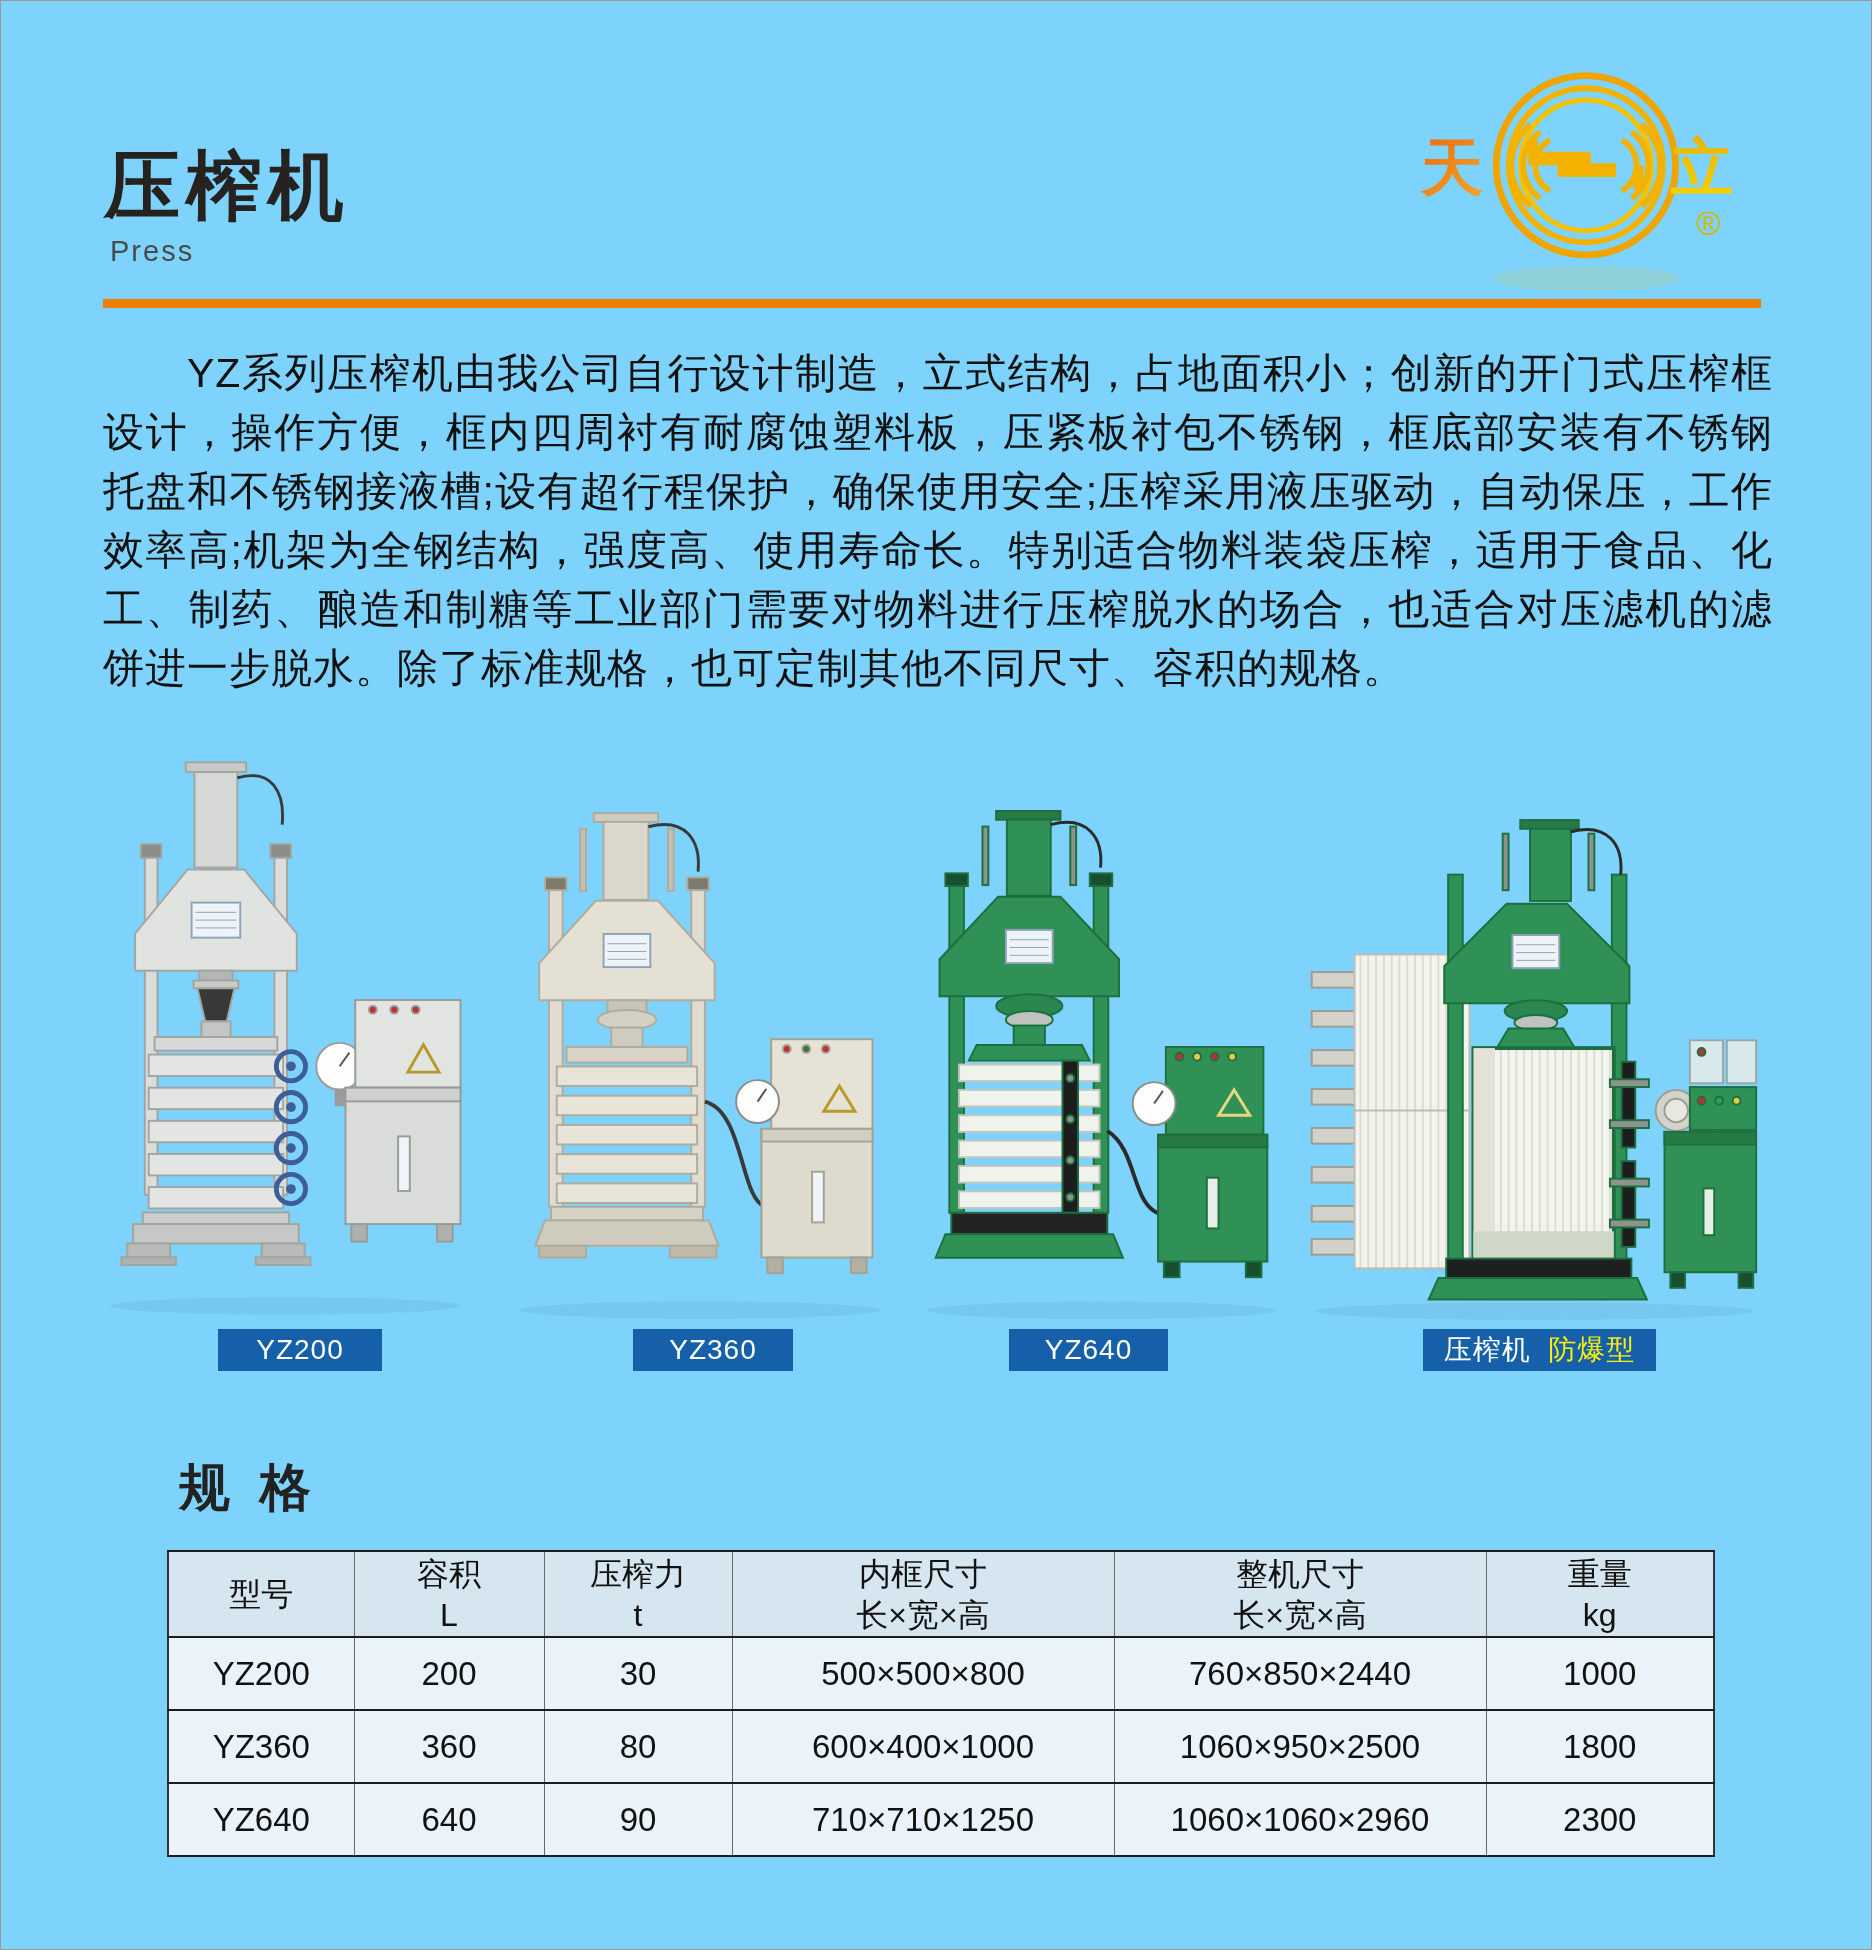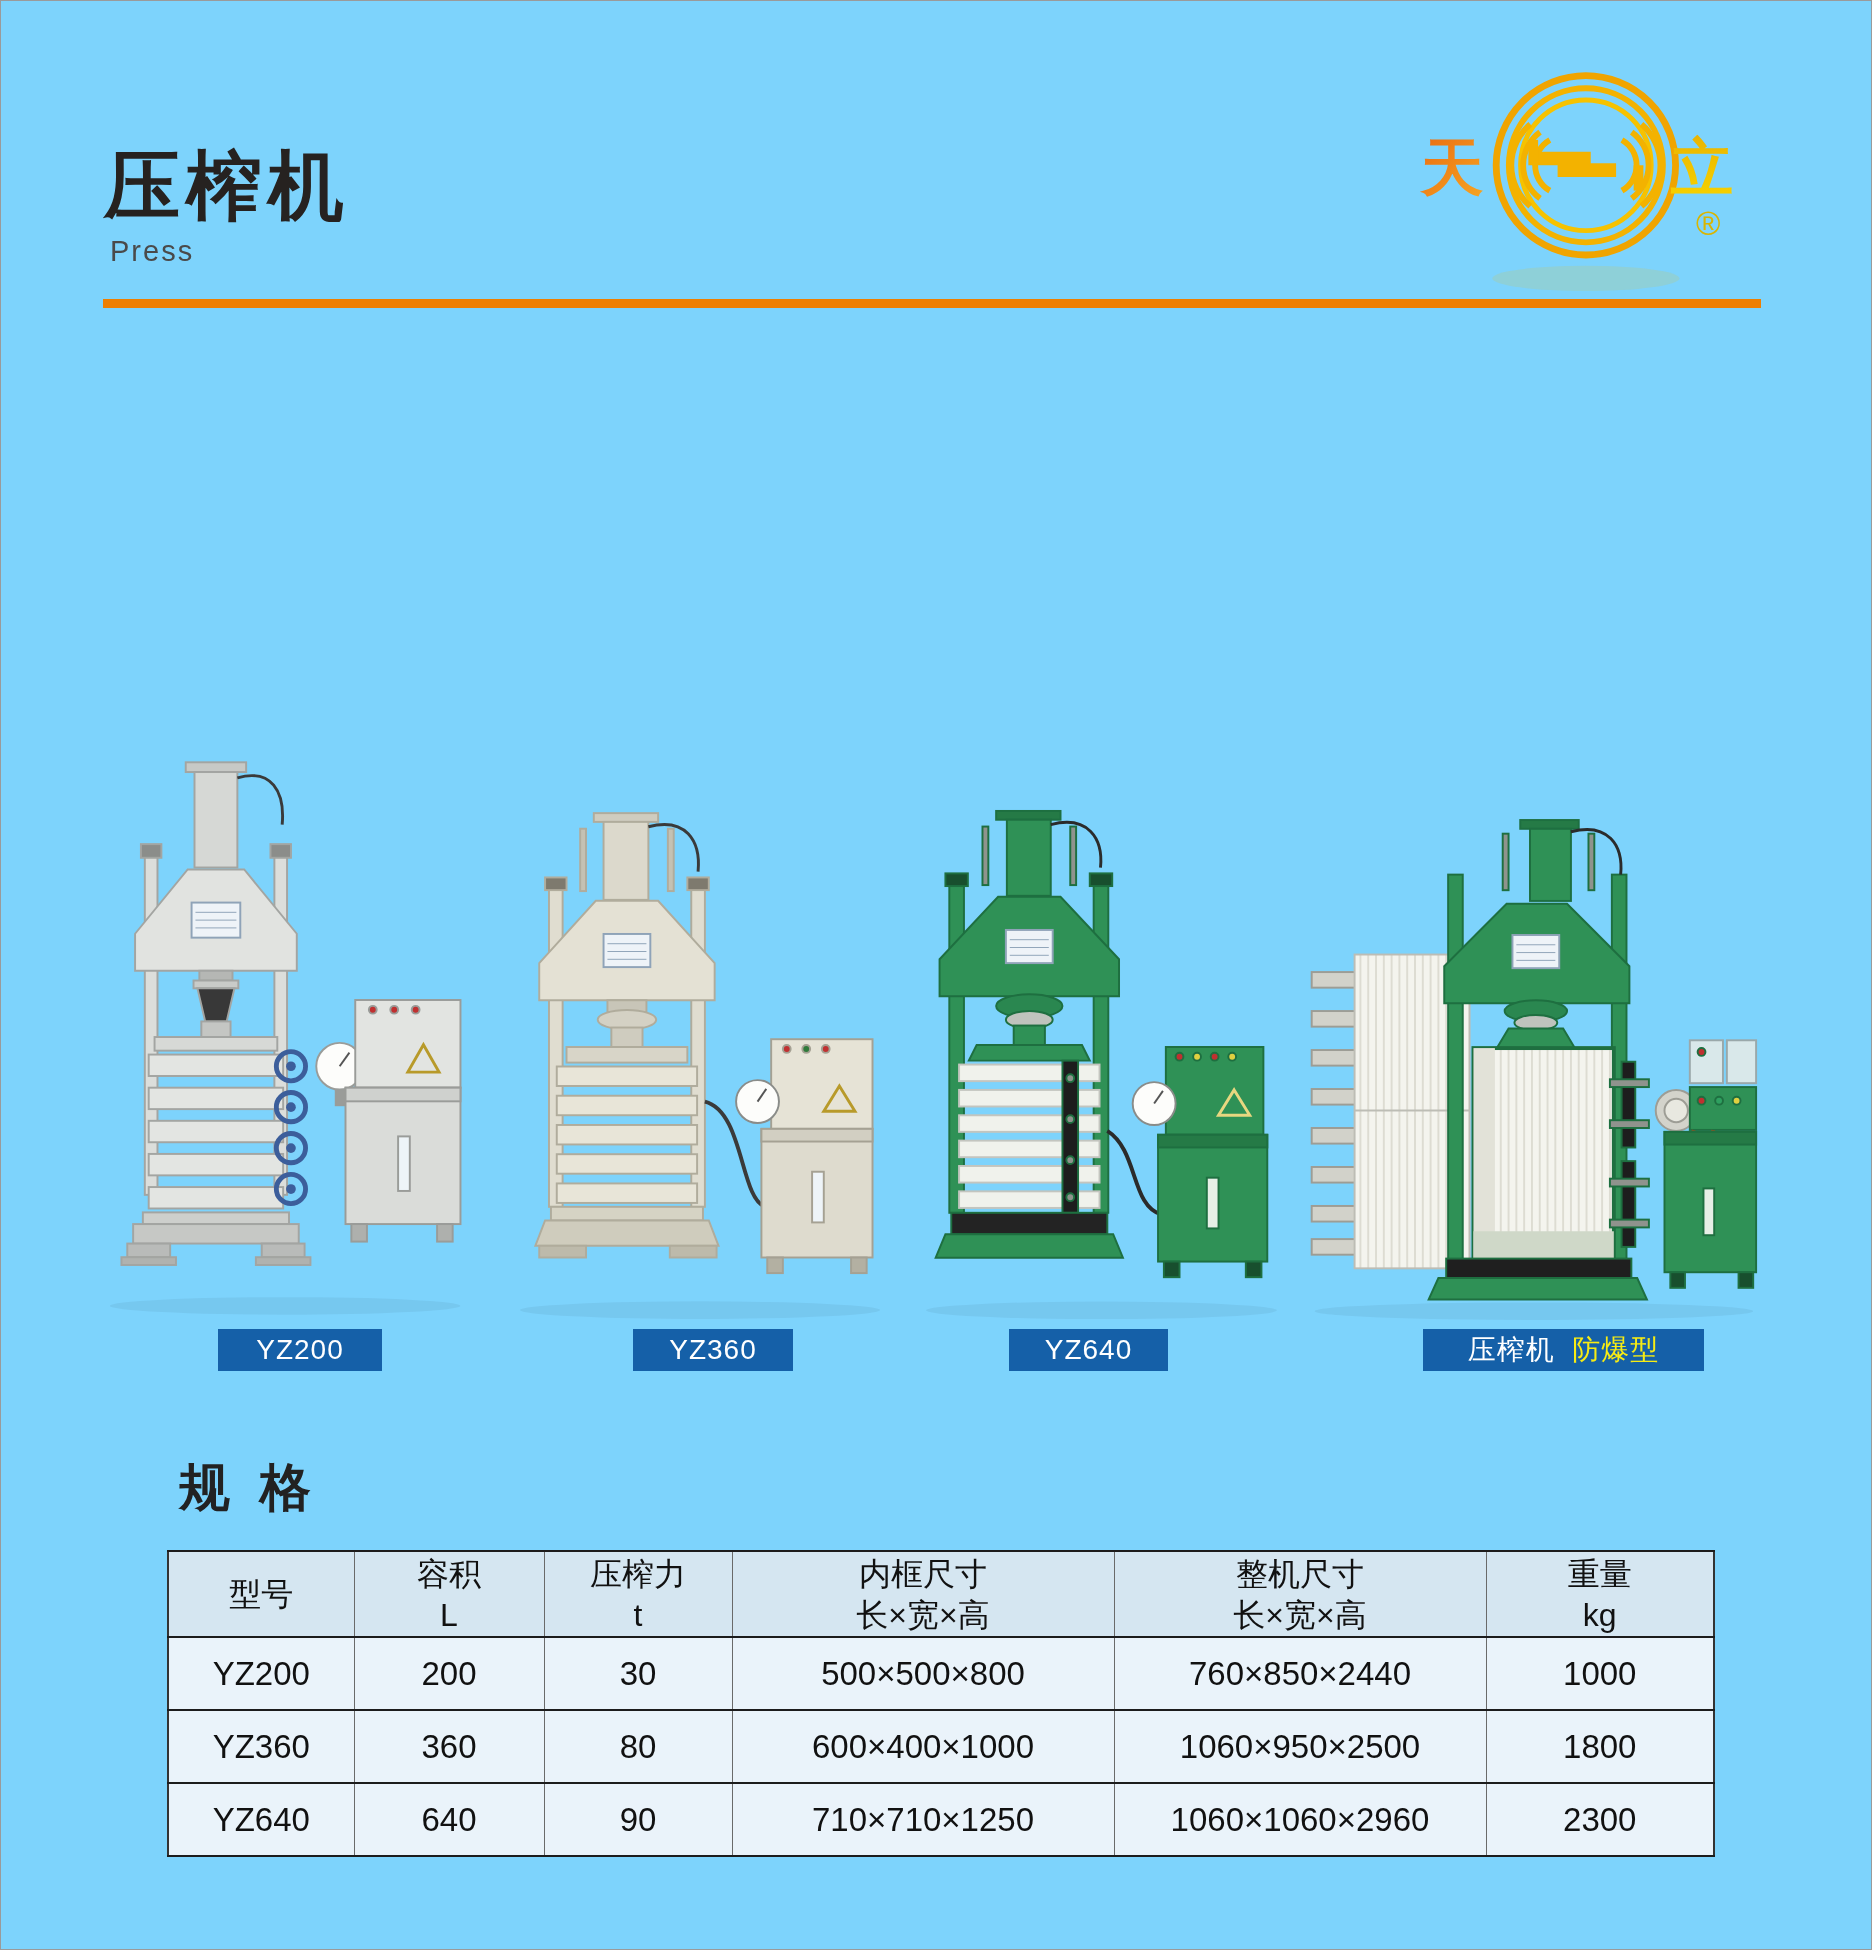--- a/index.html
+++ b/index.html
@@ -80,20 +80,21 @@
     </g>
 
     <ellipse cx="205" cy="234" rx="96" ry="13" fill="#F6C200" opacity="0.14"></ellipse>
     <text x="36" y="142" font-size="64" font-weight="bold" fill="url(#gOr)">天</text>
     <text x="292" y="142" font-size="64" font-weight="bold" fill="url(#gGold)">立</text>
     <text x="318" y="190" font-size="34" fill="#D9B500">®</text>
   </svg>
 
   <div class="divider"></div>
 
+  <div class="intro">YZ系列压榨机由我公司自行设计制造，立式结构，占地面积小；创新的开门式压榨框设计，操作方便，框内四周衬有耐腐蚀塑料板，压紧板衬包不锈钢，框底部安装有不锈钢托盘和不锈钢接液槽;设有超行程保护，确保使用安全;压榨采用液压驱动，自动保压，工作效率高;机架为全钢结构，强度高、使用寿命长。特别适合物料装袋压榨，适用于食品、化工、制药、酿造和制糖等工业部门需要对物料进行压榨脱水的场合，也适合对压滤机的滤饼进一步脱水。除了标准规格，也可定制其他不同尺寸、容积的规格。</div>
 
   <svg class="product-svg" style="left:99px;top:753px;width:378px;height:568px" viewBox="0 0 388 582">
     <ellipse cx="190" cy="566" rx="180" ry="9" fill="#000" opacity="0.05"></ellipse>
     <g stroke="#a3a5a2" stroke-width="2">
       <rect x="46" y="100" width="13" height="352" fill="#dcdedb"></rect>
       <rect x="179" y="100" width="13" height="352" fill="#dcdedb"></rect>
       <rect x="42" y="92" width="21" height="14" fill="#8b8d8a"></rect>
       <rect x="175" y="92" width="21" height="14" fill="#8b8d8a"></rect>
       <rect x="88" y="8" width="62" height="10" fill="#c7c9c6"></rect>
       <rect x="97" y="18" width="44" height="98" fill="#d6d8d5"></rect>
@@ -331,21 +332,21 @@
 
   <div class="plabel" style="left:217px;width:164px">
     <span>YZ200</span>
   </div>
   <div class="plabel" style="left:632px;width:160px">
     <span>YZ360</span>
   </div>
   <div class="plabel" style="left:1008px;width:159px">
     <span>YZ640</span>
   </div>
-  <div class="plabel" style="left:1422px;width:281px">
+  <div class="plabel" style="left:1422px;width:233px">
     <span>压榨机</span><span class="accent">防爆型</span>
   </div>
 
   <div class="specs-heading">规 格</div>
 
   <table class="specs">
     <colgroup>
       <col style="width:186px">
         <col style="width:190px">
         <col style="width:188px">

